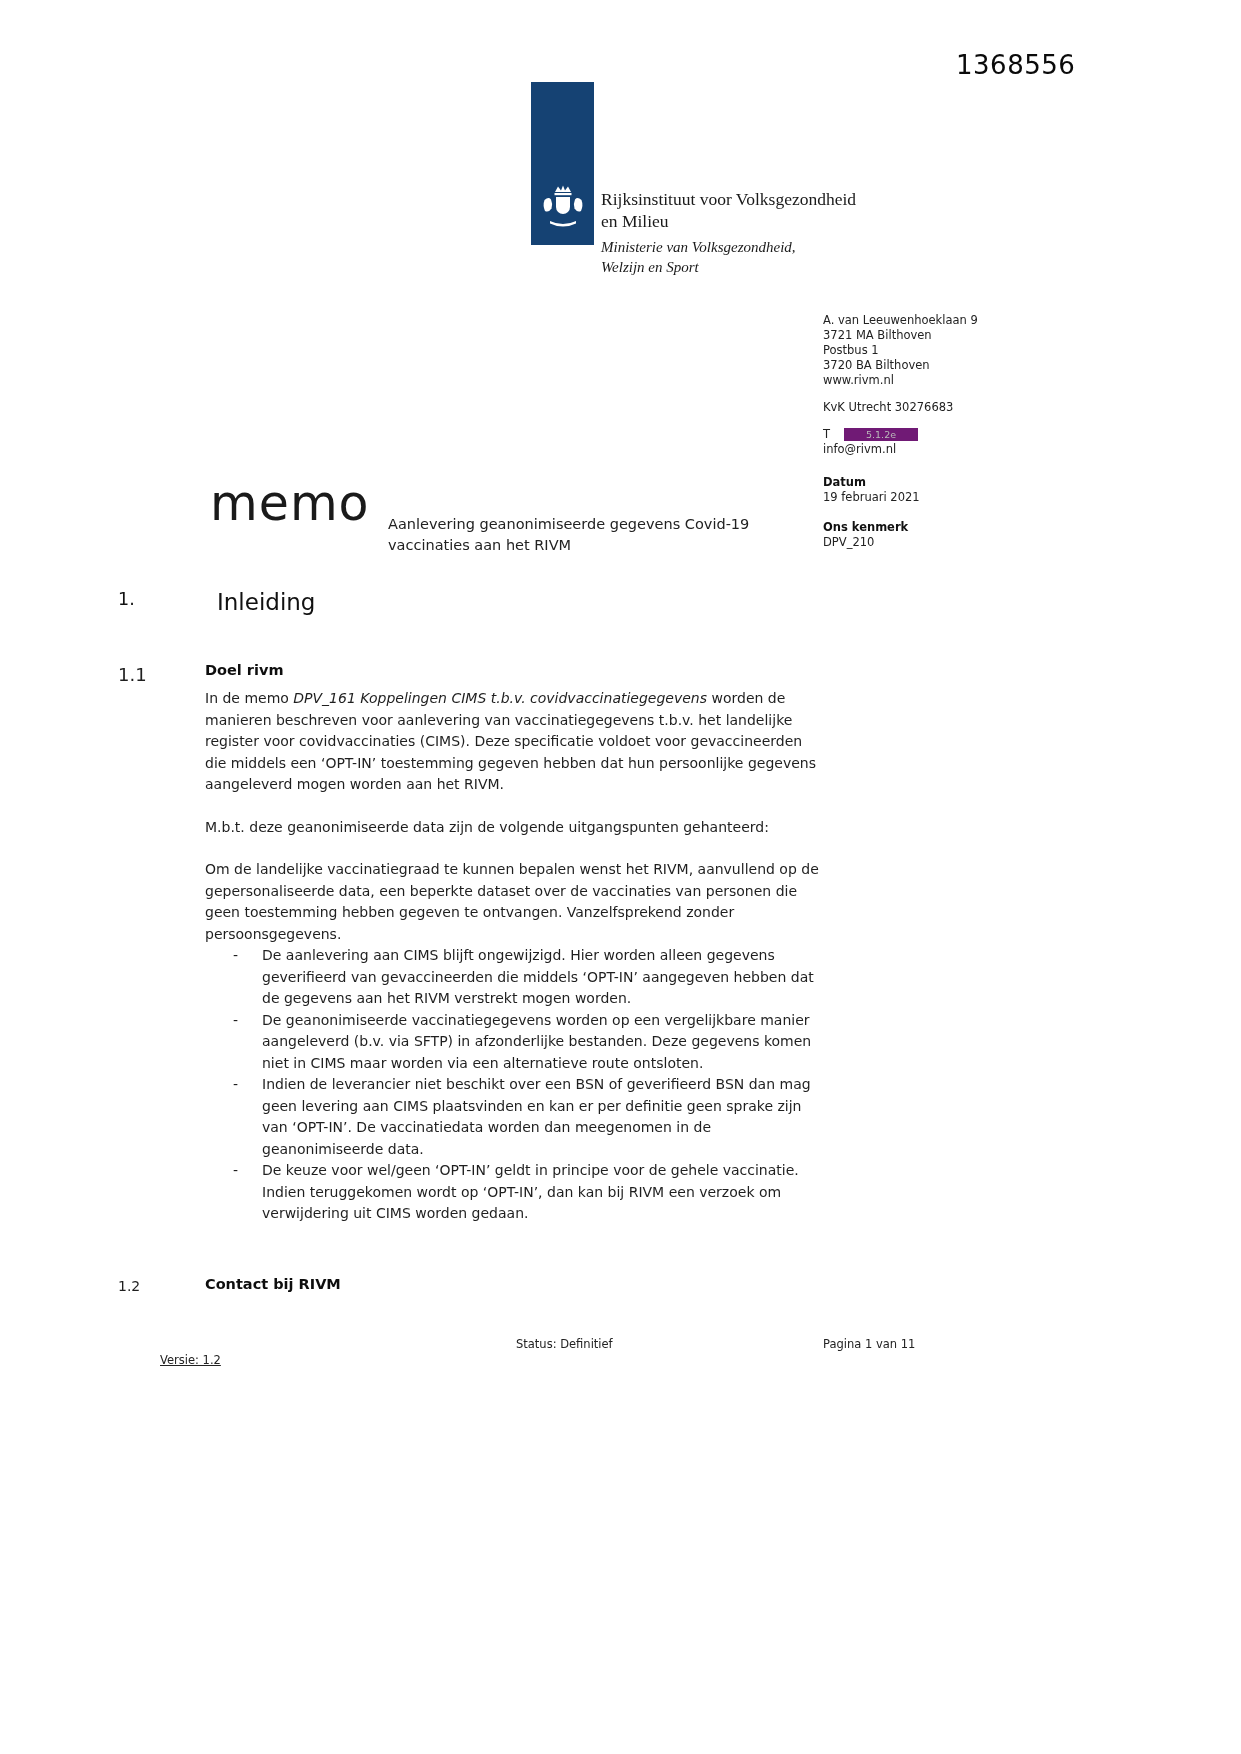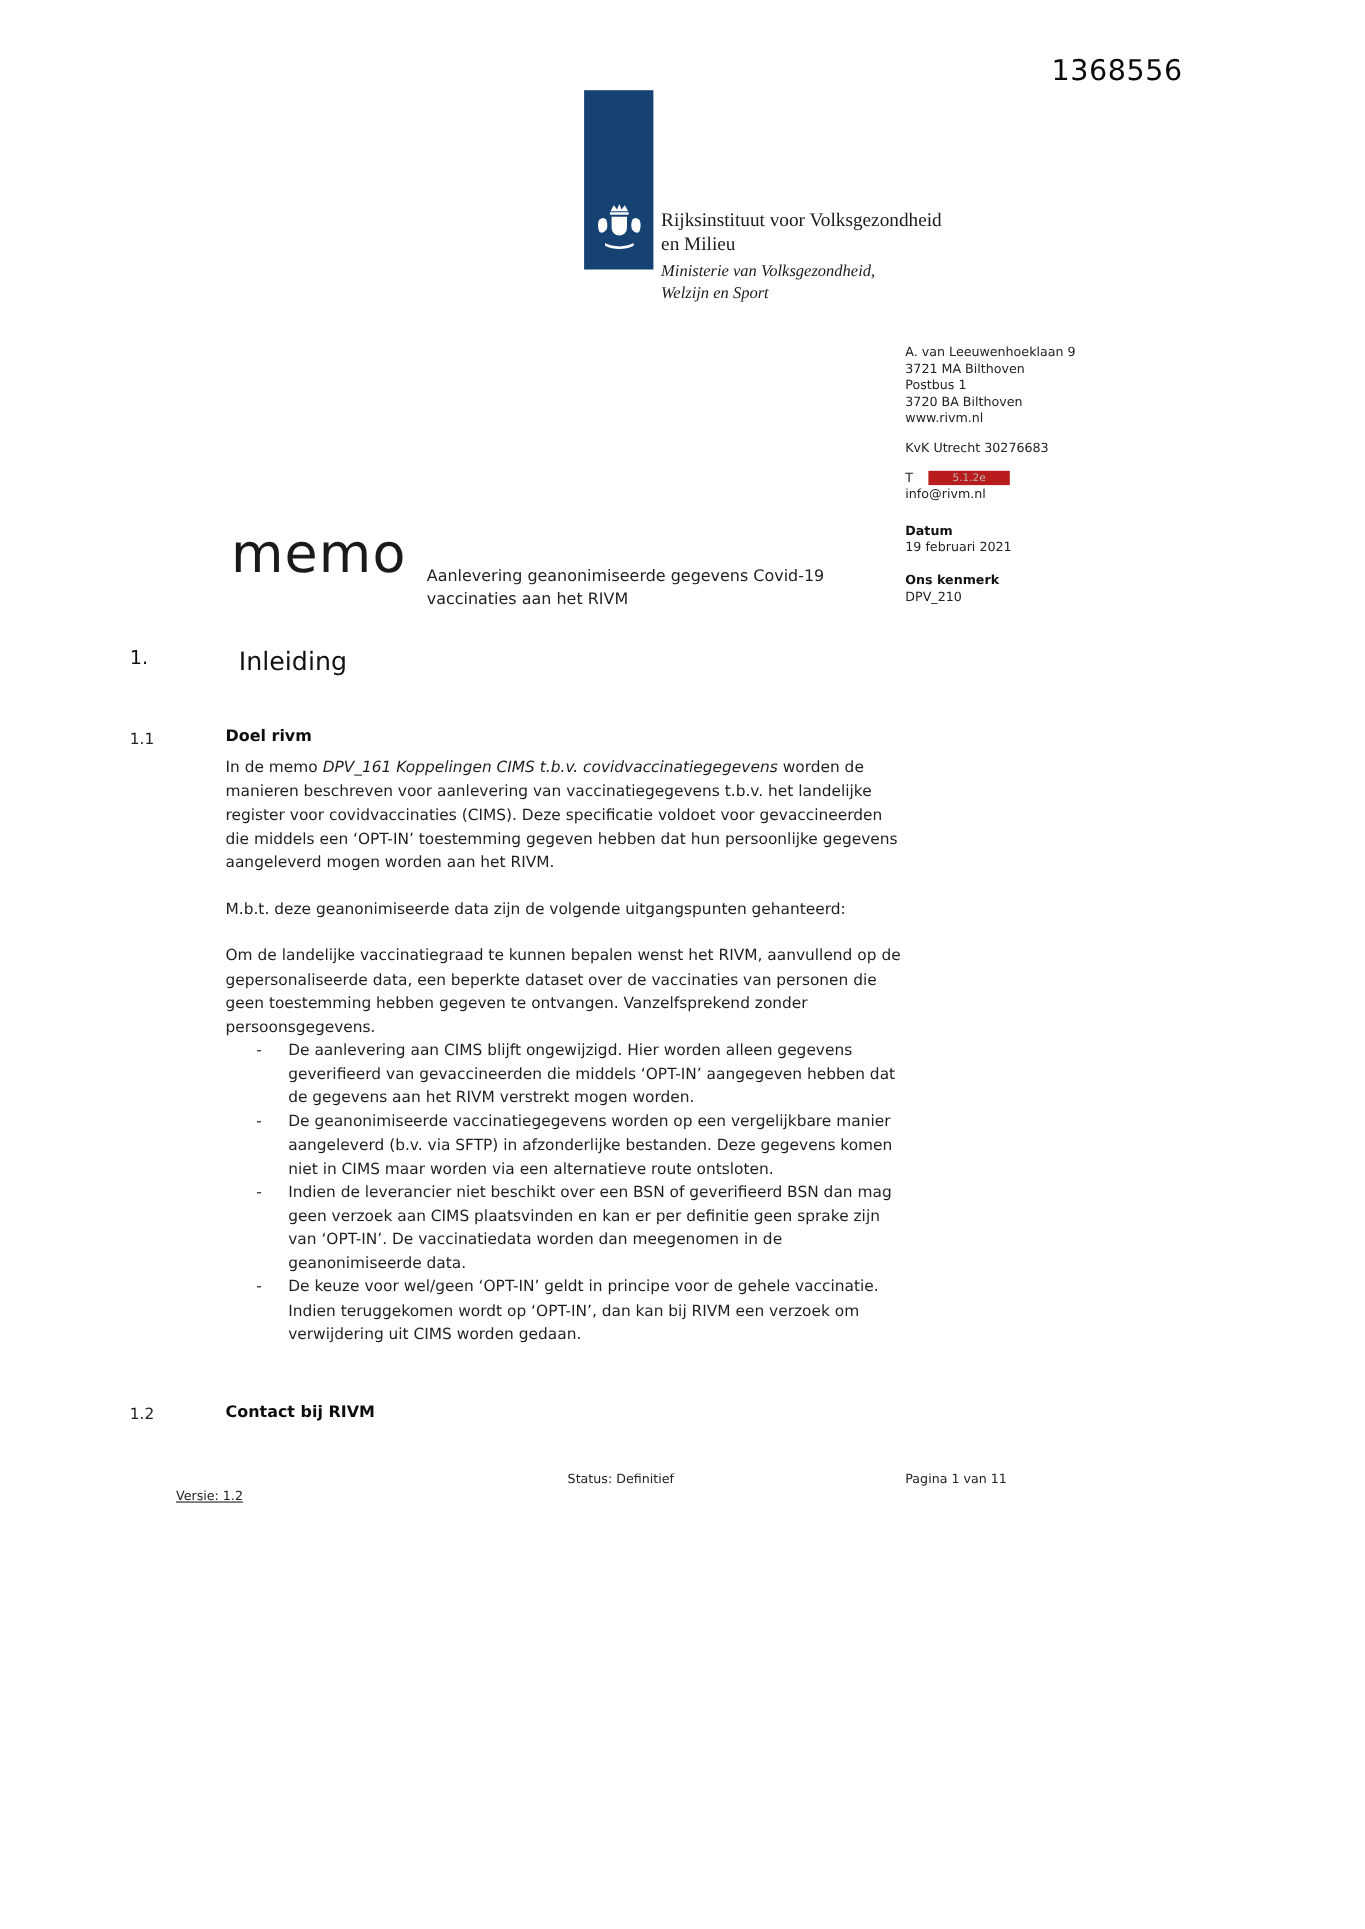--- a/index.html
+++ b/index.html
@@ -15,30 +15,30 @@
 
   .logo-text { left:601px; top:188px; font-family:"Liberation Serif", serif; color:#1a1a1a; }
   .logo-text .org { font-size:17.5px; line-height:22px; }
   .logo-text .ministry { font-size:15px; line-height:20px; font-style:italic; margin-top:5px; }
 
   .contact { left:823px; top:313px; width:230px; font-size:11.5px; line-height:15px; color:#222; }
   .contact .spacer-s { height:12px; }
   .contact .spacer-m { height:18px; }
   .contact .spacer-l { height:15px; }
   .contact .label { font-weight:bold; color:#111; }
-  .redaction { display:inline-block; vertical-align:middle; width:74px; height:13px; background:#b91c1c;
+  .redaction { display:inline-block; vertical-align:middle; width:74px; height:13px; background:#701a75;
                color:#b9b9b9; font-size:9.5px; line-height:13px; text-align:center; margin-left:14px; }
 
   .memo-word { left:210px; top:479px; font-size:49px; line-height:1; color:#1a1a1a; letter-spacing:1px; }
   .memo-title { left:388px; top:514px; width:410px; font-size:14.5px; line-height:21px; color:#222; }
 
   .sec1-num { left:118px; top:589px; font-size:17.5px; color:#111; }
   .sec1-title { left:205px; top:589px; font-size:23px; color:#111;margin-left:12px; }
 
-  .sec11-num { left:118px; top:664px; font-size:14px; }
+  .sec11-num { left:118px; top:664px; font-size:18px; }
   .sec11-title { left:205px; top:662px; font-size:14.5px; font-weight:bold; color:#0e0e0e; }
 
   .body-text { left:205px; top:688px; width:614px; font-size:14px; line-height:21.5px; color:#1f1f1f; }
   .body-text p { margin:0; }
   .body-text p + p { margin-top:21px; }
   .body-text .ital { font-style:italic; }
   .bullets { margin-top:0; }
   .bullet-row { display:flex; padding-left:28px; }
   .bullet-row .dash { width:29px; flex:0 0 29px; }
   .bullet-row .btxt { flex:1; }
@@ -117,21 +117,21 @@
       <div class="bullet-row">
         <span class="dash">-</span>
         <span class="btxt">De aanlevering aan CIMS blijft ongewijzigd. Hier worden alleen gegevens geverifieerd van gevaccineerden die middels ‘OPT-IN’ aangegeven hebben dat de gegevens aan het RIVM verstrekt mogen worden.</span>
       </div>
       <div class="bullet-row">
         <span class="dash">-</span>
         <span class="btxt">De geanonimiseerde vaccinatiegegevens worden op een vergelijkbare manier aangeleverd (b.v. via SFTP) in afzonderlijke bestanden. Deze gegevens komen niet in CIMS maar worden via een alternatieve route ontsloten.</span>
       </div>
       <div class="bullet-row">
         <span class="dash">-</span>
-        <span class="btxt">Indien de leverancier niet beschikt over een BSN of geverifieerd BSN dan mag geen verzoek aan CIMS plaatsvinden en kan er per definitie geen sprake zijn van ‘OPT-IN’. De vaccinatiedata worden dan meegenomen in de geanonimiseerde data.</span>
+        <span class="btxt">Indien de leverancier niet beschikt over een BSN of geverifieerd BSN dan mag geen levering aan CIMS plaatsvinden en kan er per definitie geen sprake zijn van ‘OPT-IN’. De vaccinatiedata worden dan meegenomen in de geanonimiseerde data.</span>
       </div>
       <div class="bullet-row">
         <span class="dash">-</span>
         <span class="btxt">De keuze voor wel/geen ‘OPT-IN’ geldt in principe voor de gehele vaccinatie. Indien teruggekomen wordt op ‘OPT-IN’, dan kan bij RIVM een verzoek om verwijdering uit CIMS worden gedaan.</span>
       </div>
     </div>
   </div>
 
   <div class="abs sec12-num">1.2</div>
   <div class="abs sec12-title">Contact bij RIVM</div>

